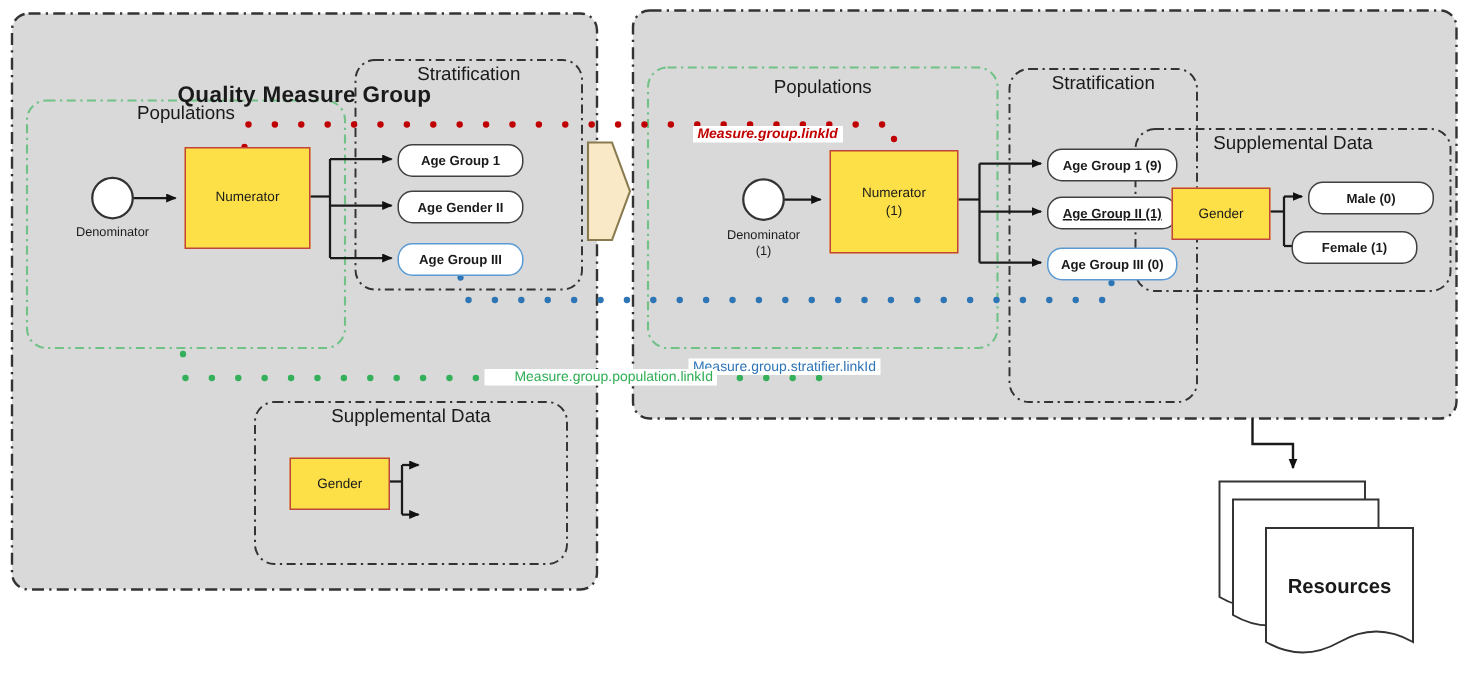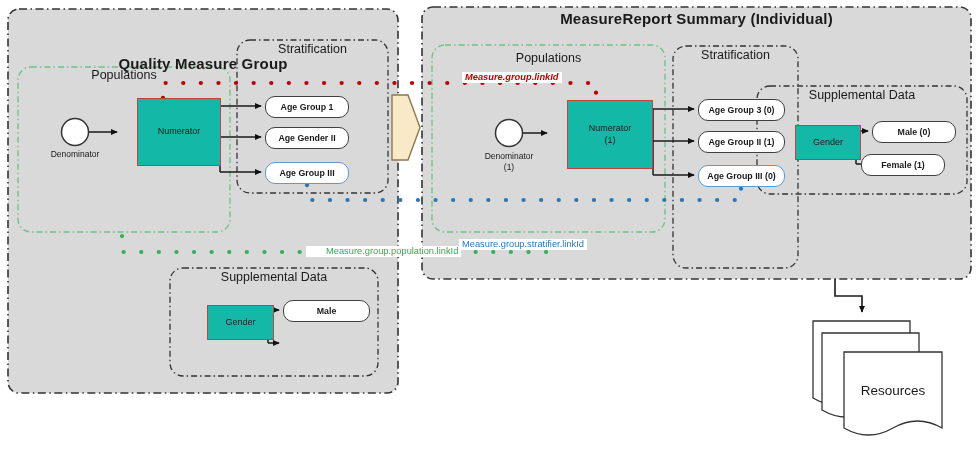--- a/index.html
+++ b/index.html
@@ -5,38 +5,38 @@
   html,body{margin:0;padding:0;background:#ffffff;}
   #canvas{
     position:relative;width:978px;height:453px;background:#ffffff;overflow:hidden;
     font-family:"Liberation Sans", sans-serif;color:#1a1a1a;
   }
   #canvas svg{position:absolute;left:0;top:0;z-index:0;}
   .abs{position:absolute;z-index:2;}
   .panel-title{font-weight:bold;font-size:15px;text-align:center;letter-spacing:.2px;}
   .section-label{font-size:12.5px;text-align:center;color:#1a1a1a;}
   .node{
-    position:absolute;z-index:2;background:#14b8a6;border:1.4px solid #c0443c;
+    position:absolute;z-index:2;background:#fde047;border:1.4px solid #c0443c;
     display:flex;align-items:center;justify-content:center;flex-direction:column;
-    font-size:9px;text-align:center;line-height:1.25;margin-left:14px;
+    font-size:9px;text-align:center;line-height:1.25;
   }
   .pill{
     position:absolute;z-index:2;background:#ffffff;border:1.4px solid #404040;
     border-radius:10px;display:flex;align-items:center;justify-content:center;
     font-size:8.8px;font-weight:600;
   }
   .pill.blue{border-color:#5b9bd5;}
   .caption{font-size:8.5px;text-align:center;line-height:1.3;}
   .linklabel{
     background:#ffffff;padding:0 3px;font-size:9.3px;white-space:nowrap;line-height:1.2;
   }
   .linklabel.red{color:#c00000;font-style:italic;font-weight:600;}
   .linklabel.blue{color:#2e75b6;}
   .linklabel.green{color:#2fae54;}
-  .resources-label{font-weight:normal;font-size:13.5px;text-align:center;}
+  .resources-label{font-weight:bold;font-size:13.5px;text-align:center;}
 </style>
 </head>
 <body>
 
 <div id="canvas">
 
   <svg width="978" height="453" viewBox="0 0 978 453">
     <defs>
       <marker id="ah" markerWidth="9" markerHeight="8" refX="6.2" refY="3" orient="auto" markerUnits="userSpaceOnUse">
         <path d="M0,0 L7,3 L0,6 Z" fill="#111111"></path>
@@ -91,21 +91,20 @@
     <polyline points="122,236 122,252 558,252 558,235" fill="none" stroke="#33b059" stroke-width="4.2" stroke-linecap="round" stroke-dasharray="0.1 17.5"></polyline>
 
     <g stroke="#333333" stroke-width="1.3" fill="#ffffff">
       <path d="M813,321 h97 v77 q-24,-14 -48.5,0 q-24.5,14 -48.5,0 Z"></path>
       <path d="M822,333 h97 v77 q-24,-14 -48.5,0 q-24.5,14 -48.5,0 Z"></path>
       <path d="M844,352 h98 v76 q-24.5,-14 -49,0 q-24.5,14 -49,0 Z"></path>
     </g>
   </svg>
 
   <div class="abs panel-title" style="left:8px;top:11px;width:390px;margin-top:44px;">Quality Measure Group</div>
-  <div class="abs panel-title" style="left:422px;top:10px;width:549px;">MeasureReport Summary (Individual)</div>
 
   <div class="abs section-label" style="left:18px;top:68px;width:212px;">Populations</div>
   <div class="abs section-label" style="left:237px;top:42px;width:151px;">Stratification</div>
   <div class="abs section-label" style="left:170px;top:270px;width:208px;">Supplemental Data</div>
   <div class="abs section-label" style="left:432px;top:51px;width:233px;">Populations</div>
   <div class="abs section-label" style="left:673px;top:48px;width:125px;">Stratification</div>
   <div class="abs section-label" style="left:757px;top:88px;width:210px;">Supplemental Data</div>
 
   <div class="abs caption" style="left:40px;top:149px;width:70px;">Denominator</div>
   <div class="node" style="left:123px;top:98px;width:82px;height:66px;">
@@ -118,52 +117,49 @@
   <div class="pill" style="left:265px;top:127px;width:82px;height:20px;">
     <span>Age Gender II</span>
   </div>
   <div class="pill blue" style="left:265px;top:162px;width:82px;height:20px;">
     <span>Age Group III</span>
   </div>
 
   <div class="node" style="left:193px;top:305px;width:65px;height:33px;">
     <span>Gender</span>
   </div>
-  <div class="pill" style="left:283px;top:300px;width:85px;height:20px;">
-    <span>Male</span>
-  </div>
 
   <div class="abs caption" style="left:474px;top:151px;width:70px;">
     <div>Denominator</div>
     <div>(1)</div>
   </div>
   <div class="node" style="left:553px;top:100px;width:84px;height:67px;">
     <span>Numerator</span>
     <span>(1)</span>
   </div>
 
   <div class="pill" style="left:698px;top:99px;width:85px;height:20px;">
-    <span>Age Group 3 (0)</span>
+    <span>Age Group 1 (9)</span>
   </div>
-  <div class="pill" style="left:698px;top:131px;width:85px;height:20px;">
+  <div class="pill" style="left:698px;top:131px;width:85px;height:20px;text-decoration:underline;">
     <span>Age Group II (1)</span>
   </div>
   <div class="pill blue" style="left:698px;top:165px;width:85px;height:20px;">
     <span>Age Group III (0)</span>
   </div>
 
   <div class="node" style="left:781px;top:125px;width:64px;height:33px;">
     <span>Gender</span>
   </div>
   <div class="pill" style="left:872px;top:121px;width:82px;height:20px;">
     <span>Male (0)</span>
   </div>
   <div class="pill" style="left:861px;top:154px;width:82px;height:20px;">
     <span>Female (1)</span>
   </div>
 
-  <div class="abs linklabel red" style="left:462px;top:72px;">Measure.group.linkId</div>
+  <div class="abs linklabel red" style="left:462px;top:84px;">Measure.group.linkId</div>
   <div class="abs linklabel blue" style="left:459px;top:194px;margin-top:45px;">Measure.group.stratifier.linkId</div>
-  <div class="abs linklabel green" style="left:306px;top:246px;padding-left:20px;">Measure.group.population.linkId</div>
+  <div class="abs linklabel green" style="left:323px;top:246px;padding-left:20px;">Measure.group.population.linkId</div>
 
   <div class="abs resources-label" style="left:844px;top:383px;width:98px;">Resources</div>
 
 </div>
 
 </body></html>

